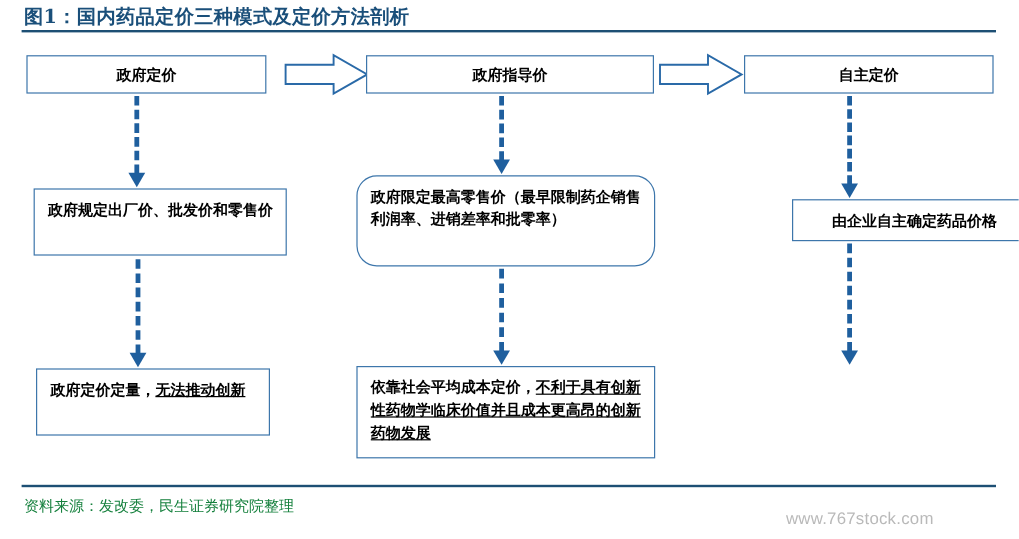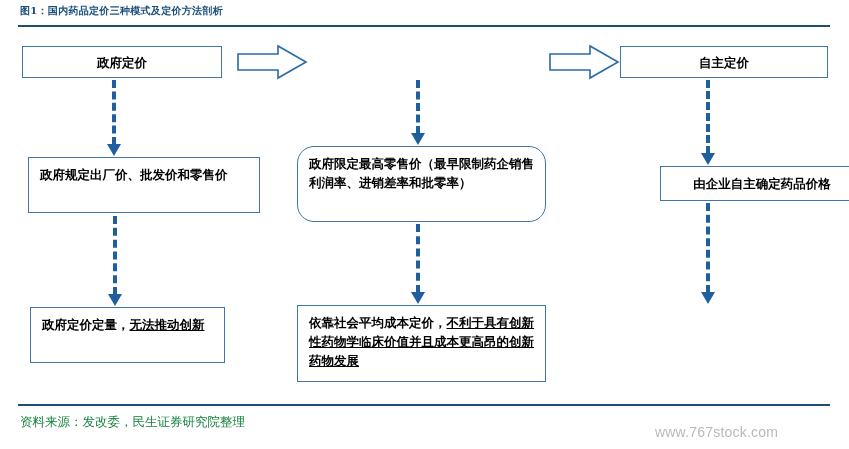--- a/index.html
+++ b/index.html
@@ -16,21 +16,21 @@
     height: 449px;
     background: #ffffff;
     overflow: hidden;
   }
 
   
   .title-text {
     position: absolute;
     left: 20px;
     top: 4px;
-    font-size: 10px;
+    font-size: 16px;
     font-weight: bold;
     color: #1a4f7a;
     letter-spacing: 0.3px;
     white-space: nowrap;
     font-family: "DejaVu Serif", "Liberation Serif", serif;
   }
   .rule {
     position: absolute;
     left: 18px;
     width: 812px;
@@ -83,21 +83,21 @@
     text-align: left;
   }
   .box .u { text-decoration: underline; margin-top: 16px; }
 
   
   .box-top-1 { left: 22px;  top: 46px;  width: 200px; height: 32px; }
   .box-top-2 { left: 305px; top: 46px;  width: 240px; height: 32px; }
   .box-top-3 { left: 620px; top: 46px;  width: 208px; height: 32px; }
 
   
-  .box-mid-1 { left: 28px;  top: 157px; width: 232px; height: 56px; }
+  .box-mid-1 { left: 28px;  top: 157px; width: 211px; height: 56px; }
   .box-mid-2 { left: 297px; top: 146px; width: 249px; height: 76px; border-radius: 17px; }
   .box-mid-3 { left: 620px; top: 166px; width: 204px; height: 35px; margin-left: 40px; }
 
   
   .box-bot-1 { left: 30px;  top: 307px; width: 195px; height: 56px; }
   .box-bot-2 { left: 297px; top: 305px; width: 249px; height: 77px; }
   .box-bot-3 { left: 617px; top: 305px; width: 205px; height: 76px; }
 
   
   .harrow {
@@ -152,20 +152,23 @@
   <div class="box center box-top-1">
     <span>政府定价</span>
   </div>
 
   <div class="harrow harrow-1">
     <svg viewBox="0 0 72 38" width="72" height="38">
       <polygon points="2,11 42,11 42,3 70,19 42,35 42,27 2,27" fill="#ffffff" stroke="#2a6aa8" stroke-width="1.6" stroke-linejoin="miter"></polygon>
     </svg>
   </div>
 
+  <div class="box center box-top-2">
+    <span>政府指导价</span>
+  </div>
 
   <div class="harrow harrow-2">
     <svg viewBox="0 0 72 38" width="72" height="38">
       <polygon points="2,11 42,11 42,3 70,19 42,35 42,27 2,27" fill="#ffffff" stroke="#2a6aa8" stroke-width="1.6" stroke-linejoin="miter"></polygon>
     </svg>
   </div>
 
   <div class="box center box-top-3">
     <span>自主定价</span>
   </div>

